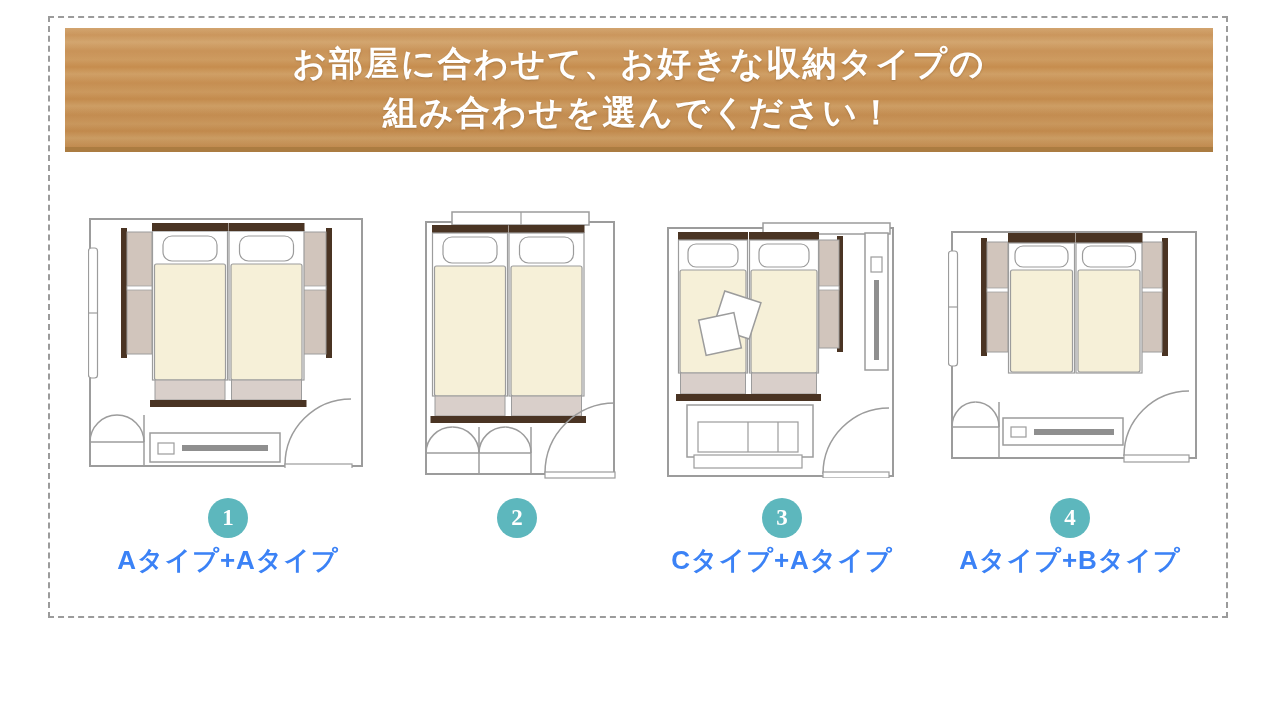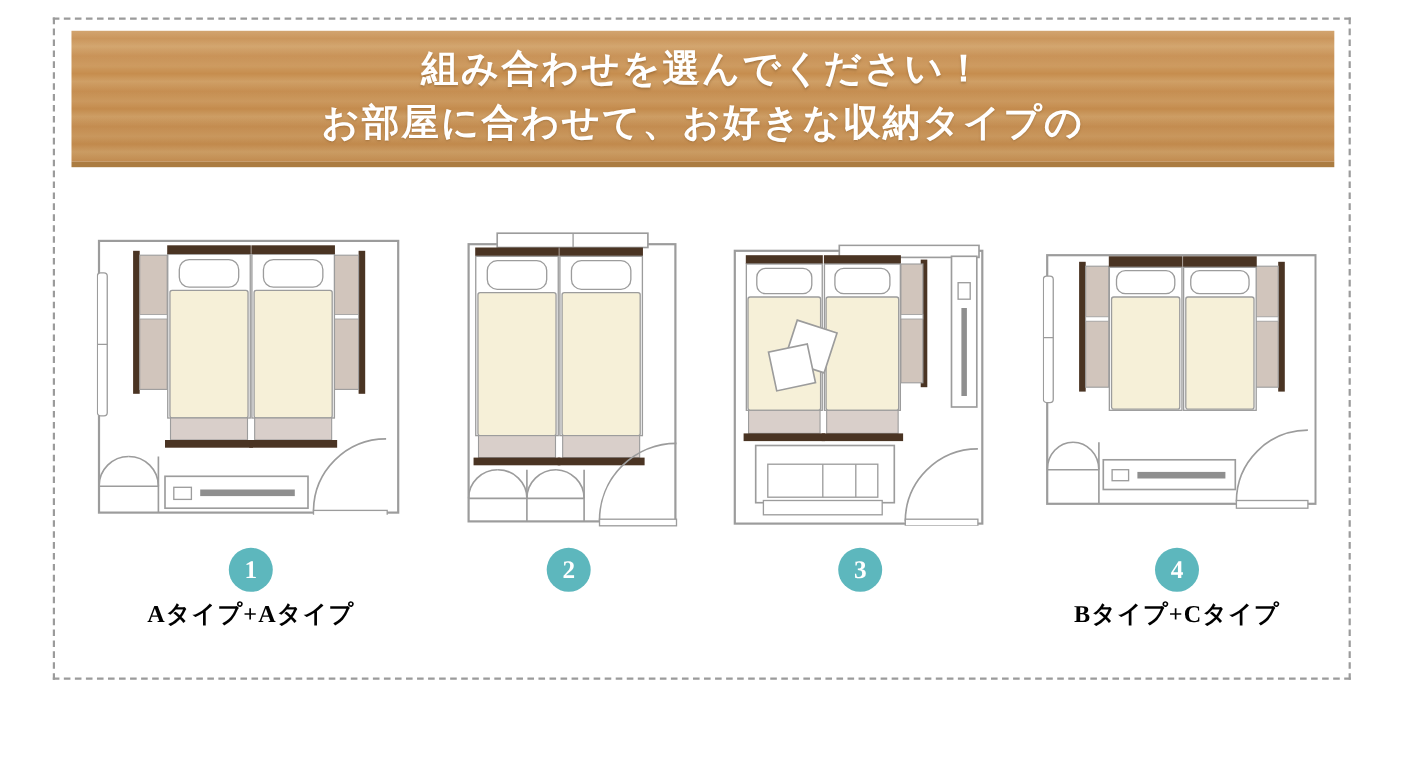--- a/index.html
+++ b/index.html
@@ -17,33 +17,33 @@
                font-family:"Liberation Serif","DejaVu Serif",serif;font-weight:bold;
                font-size:34px;line-height:49px;padding-top:11px;letter-spacing:2px;
                text-shadow:0 1px 2px rgba(110,70,25,0.35);}
   .plan{position:absolute;}
   .caption{position:absolute;top:498px;width:260px;display:flex;flex-direction:column;
            align-items:center;}
   .num-badge{width:40px;height:40px;border-radius:50%;background:#5db7bd;color:#ffffff;
              display:flex;align-items:center;justify-content:center;
              font-family:"Liberation Serif","DejaVu Serif",serif;
              font-size:23px;font-weight:bold;}
-  .plan-label{margin-top:5px;font-size:22px;font-weight:bold;color:#000000;letter-spacing:1px;font-family:Liberation Serif, serif;}
+  .plan-label{margin-top:5px;font-size:26px;font-weight:bold;color:#3b82f6;letter-spacing:1px;}
   svg{display:block;}
 </style>
 </head>
 <body>
 
 <div class="stage">
   <div class="frame"></div>
 
   <div class="banner">
     <div class="banner-text">
+      <div>お部屋に合わせて、お好きな収納タイプの</div>
       <div>組み合わせを選んでください！</div>
-      <div>お部屋に合わせて、お好きな収納タイプの</div>
     </div>
   </div>
 
   <div class="plan" style="left:88px;top:216px;">
     <svg width="277" height="252" viewBox="0 0 277 252">
       <defs>
         <g id="p1bed">
           <rect x="0.5" y="15" width="75" height="149" fill="#fff" stroke="#9c9c9c" stroke-width="1.2"></rect>
           <rect x="2.5" y="48" width="71" height="116" rx="2" fill="#f6f0d8" stroke="#9c9c9c" stroke-width="1.2"></rect>
           <rect x="11" y="20" width="54" height="25" rx="9" fill="#fff" stroke="#9c9c9c" stroke-width="1.2"></rect>
@@ -231,18 +231,19 @@
 
   <div class="caption" style="left:98px;">
     <div class="num-badge">1</div>
     <div class="plan-label">Aタイプ+Aタイプ</div>
   </div>
   <div class="caption" style="left:387px;">
     <div class="num-badge">2</div>
   </div>
   <div class="caption" style="left:652px;">
     <div class="num-badge">3</div>
+    <div class="plan-label">Cタイプ+Aタイプ</div>
   </div>
   <div class="caption" style="left:940px;">
     <div class="num-badge">4</div>
-    <div class="plan-label">Bタイプ+Cタイプ</div>
+    <div class="plan-label">Aタイプ+Bタイプ</div>
   </div>
 </div>
 
 </body></html>

